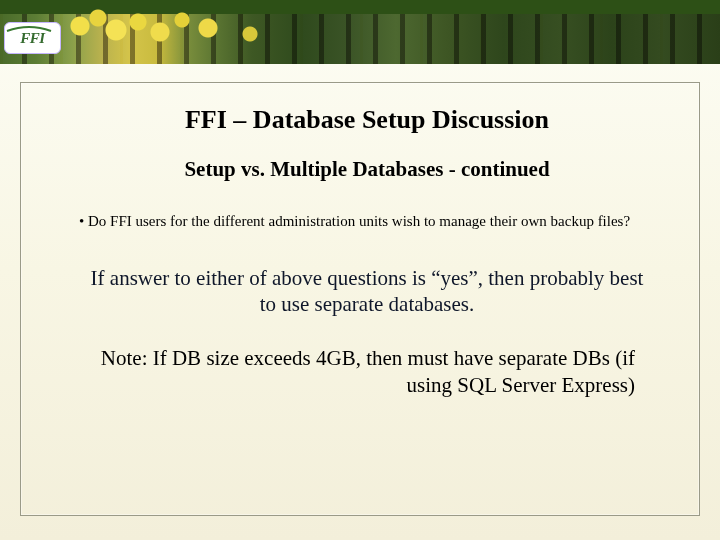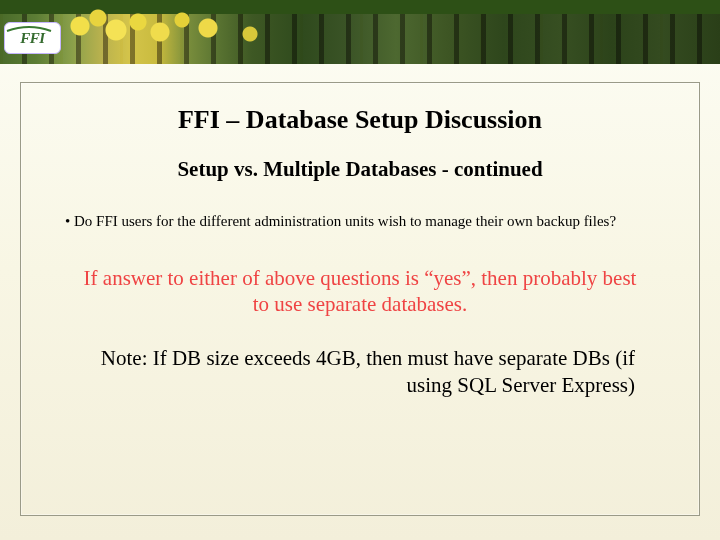--- a/index.html
+++ b/index.html
@@ -86,21 +86,21 @@
   }
   .content-frame {
     position: absolute;
     left: 20px;
     right: 20px;
     top: 82px;
     bottom: 24px;
     border: 1px solid #9a9a88;
     background: transparent;
     box-shadow: 0 0 0 1px rgba(255,255,255,0.4) inset;
-    padding: 22px 34px 20px 34px;
+    padding: 22px 34px 20px 48px;
   }
   .title {
     text-align: center;
     font-size: 26px;
     font-weight: bold;
     color: #000;
     margin-bottom: 22px;
   }
   .subtitle {
     text-align: center;
@@ -111,21 +111,21 @@
   }
   .subtitle .ital { }
   .bullet {
     font-size: 15px;
     color: #000;
     line-height: 1.25;
     margin: 0 6px 34px 10px;
   }
   .para {
     font-size: 21px;
-    color: #ef4444;
+    color: #0f172a;
     text-align: center;
     line-height: 1.25;
     margin: 0 18px 28px 18px;
   }
   .note {
     font-size: 21px;
     color: #000;
     text-align: right;
     line-height: 1.25;
     margin: 0 30px;

